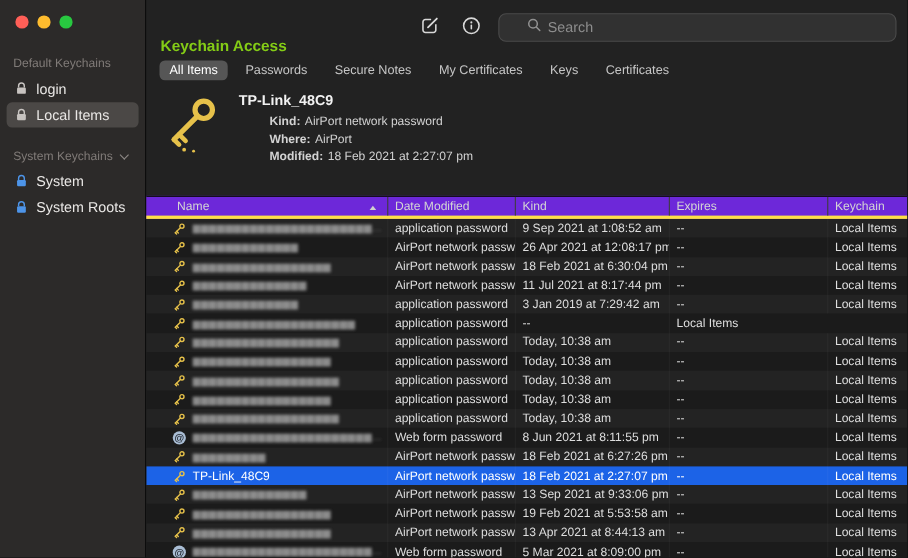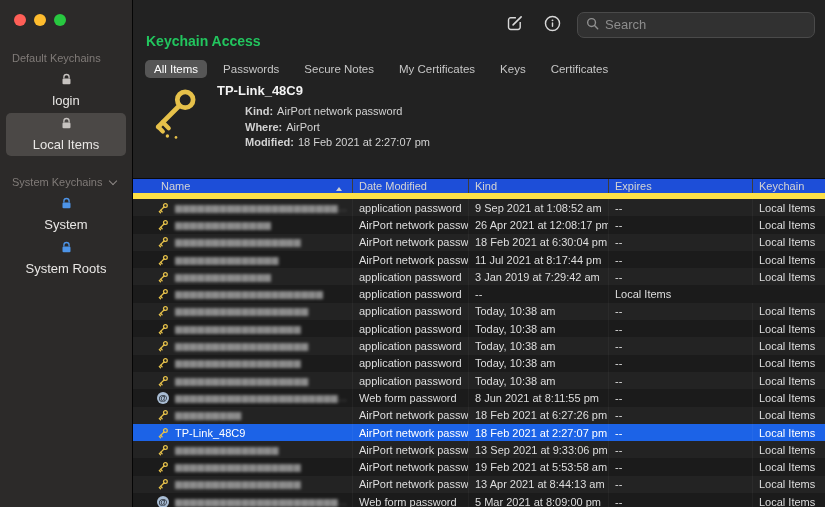--- a/index.html
+++ b/index.html
@@ -11,50 +11,50 @@
   .lights { display:flex; gap:8px; padding:2px 0 20px 14px; }
   .light { width:12px; height:12px; border-radius:50%; }
   .light:nth-child(1){ background:var(--traffic-red); }
   .light:nth-child(2){ background:var(--traffic-yellow); }
   .light:nth-child(3){ background:var(--traffic-green); }
   .sb-header { font-size:11px; font-weight:normal; color:#807b78; padding:6px 12px 4px 12px;
                display:flex; align-items:center; justify-content:space-between; }
   .chev { width:6px; height:6px; border-right:1.6px solid #8d8885; border-bottom:1.6px solid #8d8885;
           transform:rotate(45deg); margin:-3px 4px 0 0; display:inline-block; }
   .sb-item { display:flex; align-items:center; gap:7px; margin:1px 6px; padding:4px 7px;
-             border-radius:5px; color:#e9e7e5; font-size:13px;flex-direction:column; }
+             border-radius:5px; color:#e9e7e5; font-size:13px; }
   .sb-item.sel { background:#4b4846; }
   .lock { color:#c7c3c0; display:flex; }
   .sb-item.blue .lock { color:var(--system-lock-blue); }
 
   
   .main { flex:1; min-width:0; display:flex; flex-direction:column; background:#222222; }
 
   .toolbar { flex:0 0 44px; display:flex; align-items:center; padding:0 10px 0 13px; gap:12px; }
-  .win-title { font-size:14px; font-weight:bold; color:#22c55e; margin-right:auto;margin-top:33px; }
+  .win-title { font-size:14px; font-weight:bold; color:#84cc16; margin-right:auto;margin-top:33px; }
   .tool-btn { background:none; border:none; width:26px; height:26px; display:flex;
               align-items:center; justify-content:center; color:#d8d8d8; }
-  .search { width:238px; height:26px; background:rgba(255,255,255,.07); border:1px solid #4a4a4a;
-            border-radius:7px; display:flex; align-items:center; gap:6px; padding:0 8px; }
+  .search { width:362px; height:26px; background:rgba(255,255,255,.07); border:1px solid #4a4a4a;
+            border-radius:7px; display:flex; align-items:center; gap:6px; padding:0 25px; }
   .search input { flex:1; background:transparent; border:none; outline:none; color:#eee; font-size:13px; }
   .search input::placeholder { color:#8d8d8d; }
 
-  .tabbar { flex:0 0 29px; display:flex; gap:7px; padding:1px 0 0 12px; align-items:flex-end; }
+  .tabbar { flex:0 0 29px; display:flex; gap:7px; padding:1px 0 0 12px; align-items:center; }
   .tab { font-size:11.5px; color:#c6c6c6; padding:3px 9px; border-radius:5px; white-space:nowrap; }
   .tab.sel { background:#565656; color:#fff; }
 
   .detail { flex:0 0 100px; display:flex; gap:12px; padding:2px 12px 8px 10px; }
   .detail-icon { flex:0 0 62px; display:flex; justify-content:center; padding-top:4px; color:var(--key-gold); }
   .detail-title { font-size:13px; font-weight:bold; color:#f2f2f2; margin:3px 0 6px; }
   .field { font-size:11px; color:#d2d2d2; line-height:15.5px; white-space:nowrap;margin-left:28px; }
   .field b { font-weight:bold; margin-right:4px; color:#d2d2d2; }
 
   
   .thead, .row { display:grid; grid-template-columns:219px 116px 140px 144px 1fr; }
-  .thead { flex:0 0 21px; background:#1d4ed8; border-top:1px solid #0a0a0a; border-bottom:6px solid #fde047;
+  .thead { flex:0 0 21px; background:#6d28d9; border-top:1px solid #0a0a0a; border-bottom:3px solid #fde047;
            font-size:11px; color:#d4d4d4; }
   .th { display:flex; align-items:center; padding-left:6px; border-left:1px solid #3d3d3d; position:relative;
         white-space:nowrap; overflow:hidden; }
   .th:first-child { border-left:none; padding-left:28px; }
   .caret-up { position:absolute; right:10px; top:8px; width:0; height:0;
               border-left:3.5px solid transparent; border-right:3.5px solid transparent;
               border-bottom:4.5px solid #cfcfcf; }
   .tbody { flex:1; overflow:hidden; }
   .row { height:17.3px; align-items:center; font-size:11px; color:#dedede; }
   .row:nth-child(odd){ background:#232323; }

